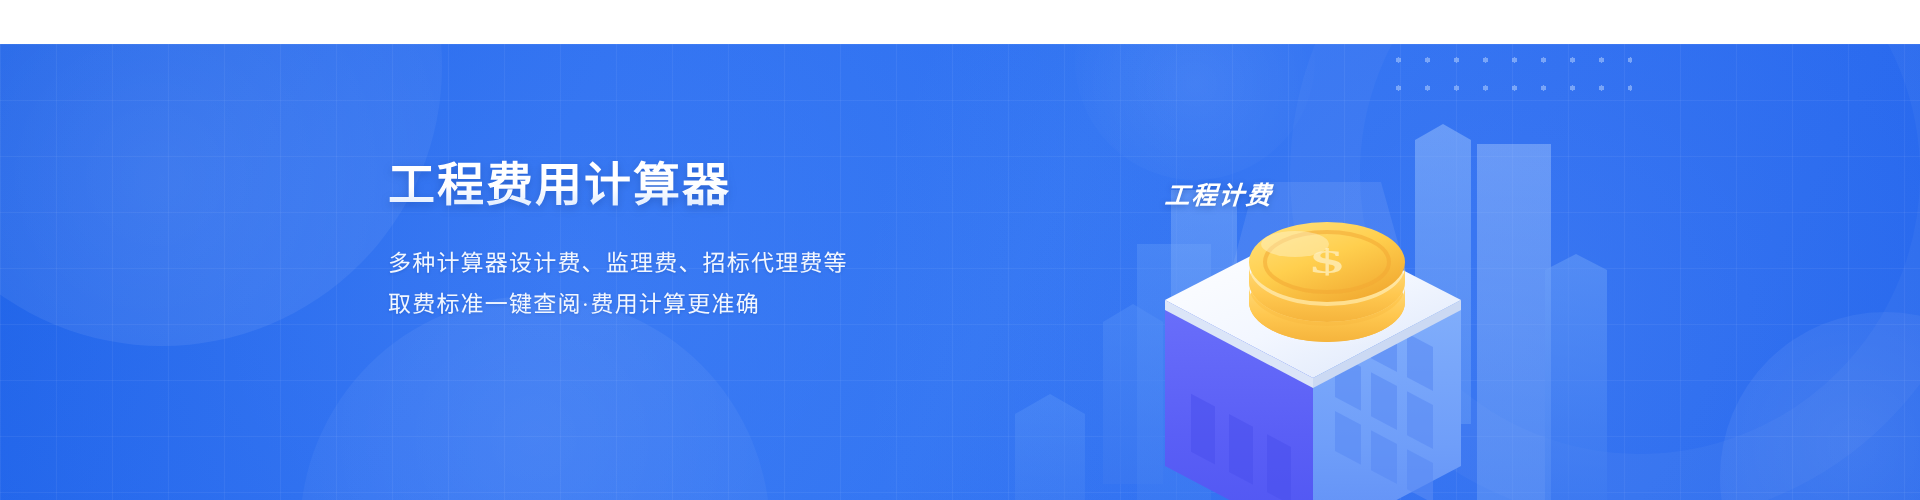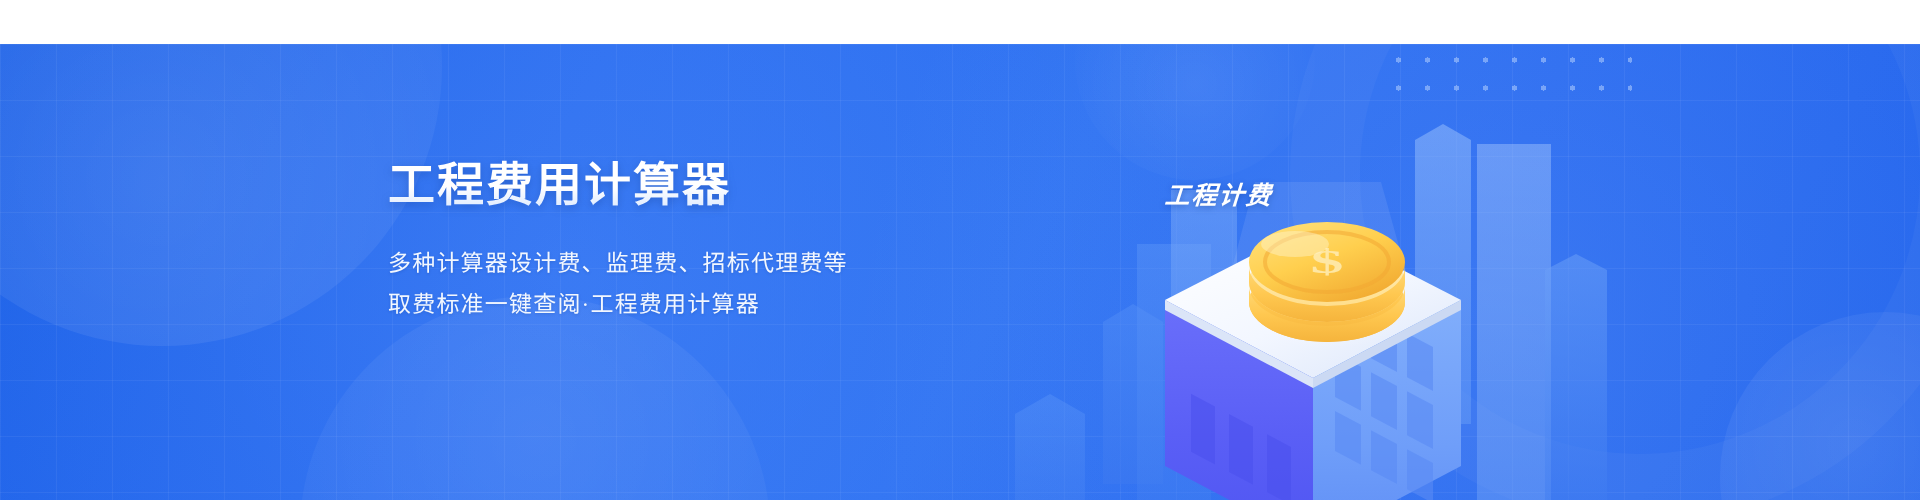--- a/index.html
+++ b/index.html
@@ -130,21 +130,21 @@
   <div class="circ circ-m"></div>
   <div class="arc-sweep"></div>
   <div class="dot-grid"></div>
 
   <div class="copy">
     <h1 class="headline">
       <span class="ln">工程费用计算器</span>
     </h1>
     <p class="subcopy">
       <span class="ln">多种计算器设计费、监理费、招标代理费等</span>
-      <span class="ln">取费标准一键查阅·工程费用计算器</span>
+      <span class="ln">取费标准一键查阅·费用计算更准确</span>
     </p>
   </div>
 
   <div class="art">
 
     <div class="bar bar-g"></div>
     <div class="bar bar-a"></div>
     <div class="bar bar-b"></div>
     <div class="bar bar-c"></div>
     <div class="bar bar-d"></div>

